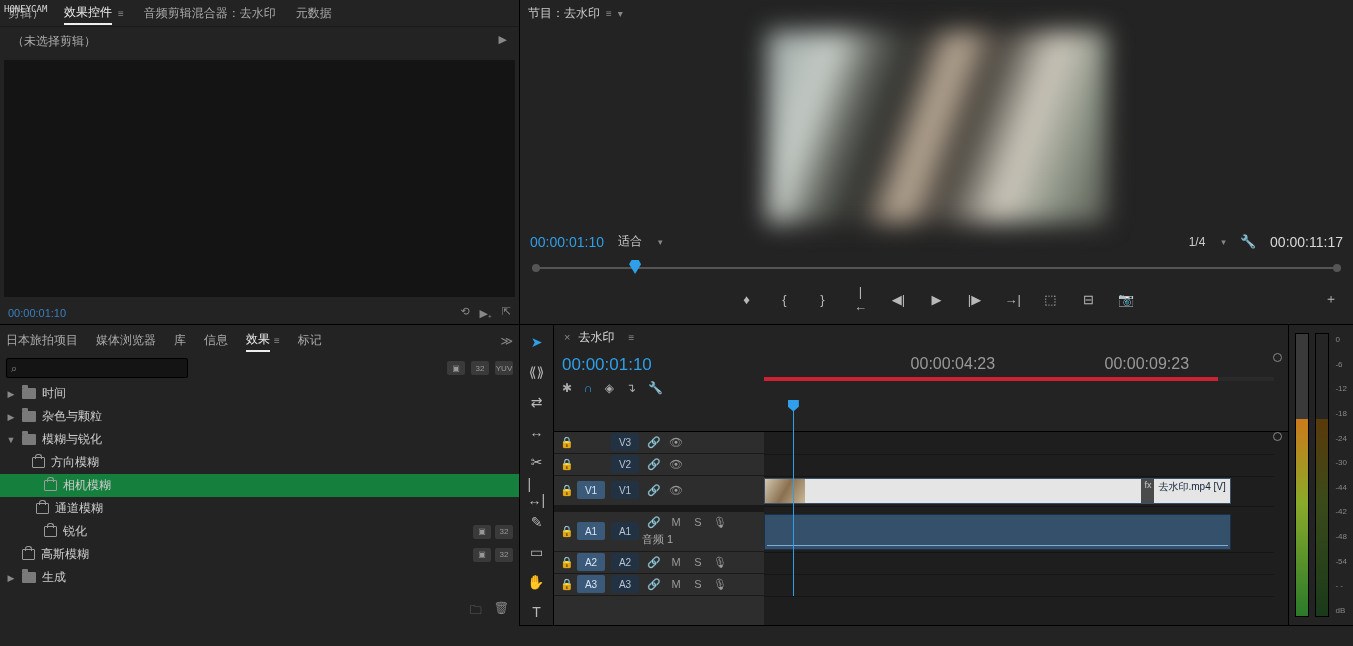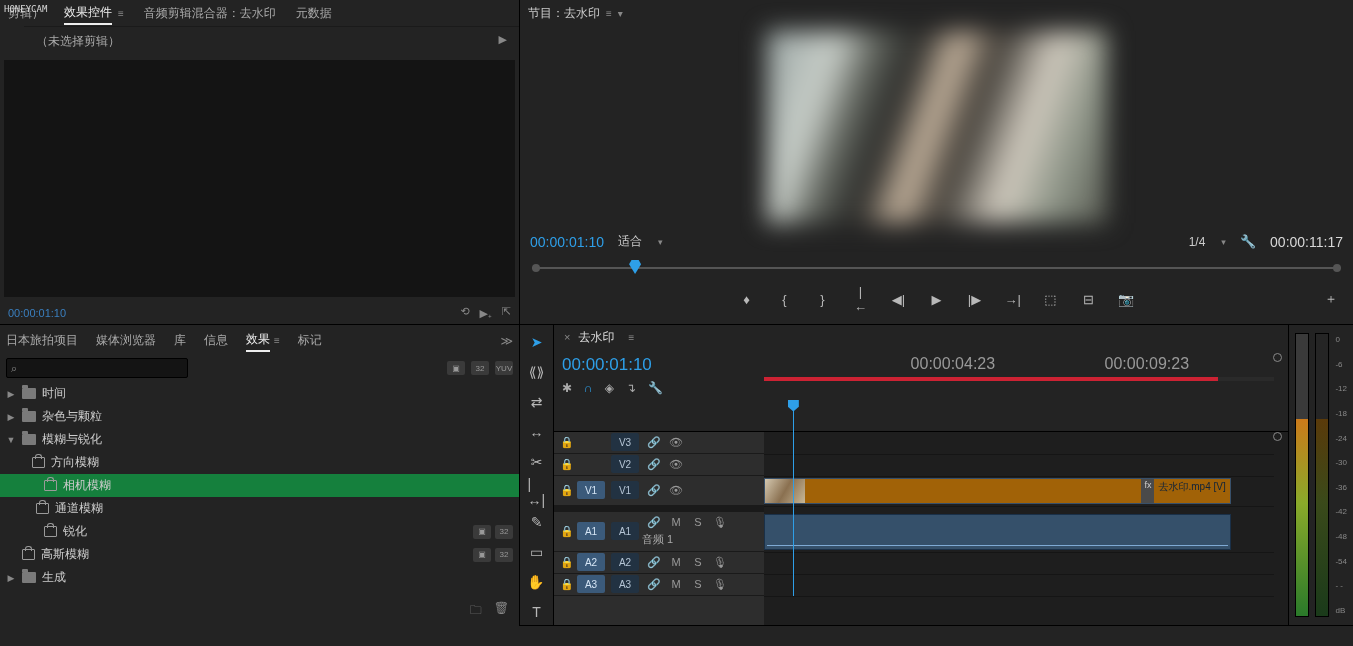--- a/index.html
+++ b/index.html
@@ -5,21 +5,21 @@
 * { margin: 0; padding: 0; box-sizing: border-box; font-family: "Segoe UI", Arial, sans-serif; user-select: none; }
 body { background: #232323; color: #ccc; width: 1353px; height: 646px; overflow: hidden; font-size: 12px; }
 .app { display: grid; grid-template-columns: 520px 1fr; grid-template-rows: 325px 1fr 20px; height: 100%; }
 
 
 .panel-tl { border-right: 1px solid #000; border-bottom: 1px solid #000; display: flex; flex-direction: column; }
 .tab-bar { display: flex; align-items: center; height: 26px; padding: 0 8px; gap: 20px; font-size: 12px; }
 .tab-item { color: #aaa; cursor: pointer; padding: 2px 0; }
 .tab-item.active { color: #eee; border-bottom: 2px solid #eee; }
 .tab-menu-icon { color: #888; font-size: 10px; margin-left: -14px; }
-.no-clip-row { display: flex; justify-content: space-between; padding: 6px 12px; color: #aaa; border-top: 1px solid #1a1a1a; margin-left: 24px; }
+.no-clip-row { display: flex; justify-content: space-between; padding: 6px 12px; color: #aaa; border-top: 1px solid #1a1a1a; }
 .no-clip-arrow { font-size: 11px; color: #888; }
 .empty-dark { flex: 1; background: #141414; margin: 4px; }
 .tl-bottom { display: flex; justify-content: space-between; align-items: center; padding: 4px 8px; color: #3a7fbf; font-size: 11px; }
 .tl-bottom .icons { color: #888; display: flex; gap: 10px; }
 
 
 .panel-tr { border-bottom: 1px solid #000; display: flex; flex-direction: column; padding: 0 8px 6px; }
 .tr-header { height: 26px; display: flex; align-items: center; font-size: 12px; }
 .tr-header .label { color: #ccc; }
 .tr-menu { color: #888; margin-left: 6px; font-size: 10px; }
@@ -87,21 +87,21 @@
 .track-row { display: flex; align-items: center; border-bottom: 1px solid #1a1a1a; padding: 0 6px; }
 .track-row.h22 { height: 22px; }
 .track-row.h30 { height: 30px; }
 .track-row.h40 { height: 40px; }
 .lock { width: 14px; color: #888; font-size: 11px; text-align: center; }
 .track-btn { width: 28px; height: 18px; margin: 0 3px; font-size: 10px; color: #ccc; display: flex; align-items: center; justify-content: center; border-radius: 2px; }
 .track-btn.src { background: #3b5a7a; color: #d5e5f5; }
 .track-btn.tgt { background: #223242; color: #b5c5d5; }
 .tog { width: 16px; color: #999; text-align: center; font-size: 11px; }
 .track-line { position: absolute; left: 0; border-bottom: 1px solid #151515; right: 14px; }
-.clip-v { position: absolute; background: #a16207; border: 1px solid #38506a; font-size: 10px; color: #1a2a3a; overflow: hidden; display: flex; }
+.clip-v { position: absolute; background: #e5e5e5; border: 1px solid #38506a; font-size: 10px; color: #1a2a3a; overflow: hidden; display: flex; }
 .clip-v .fx { background: #4a4a4a; color: #ccc; padding: 0 3px; font-size: 9px; line-height: 12px; }
 .clip-v .thumb { width: 40px; background: linear-gradient(120deg,#d4c8b0,#8a7050,#c8b898); }
 .clip-a { position: absolute; background: #35506a; border: 1px solid #1a3048; }
 .clip-a::after { content: ""; position: absolute; bottom: 3px; left: 2px; right: 2px; height: 1px; background: #7faad4; box-shadow: 0 -3px 0 -0.5px #5a85af; }
 
 
 .panel-meters { display: flex; padding: 8px 6px; gap: 6px; font-size: 8px; color: #888; border-left: 1px solid #000; }
 .meter-bars { width: 14px; background: #141414; border: 1px solid #000; display: flex; flex-direction: column-reverse; }
 .meter-fill { background: linear-gradient(0deg, #2a7a2a 0%, #8aaa2a 40%, #cc7a1a 70%, #3a3a3a 70%, #3a3a3a 100%); flex: 1; }
 .meter-fill.dim { background: linear-gradient(0deg,#1a3a1a 0%, #3a4a1a 40%, #5a3a0a 70%, #252525 70%, #252525 100%); }
@@ -406,21 +406,21 @@
       <div class="meter-bars">
           <div class="meter-fill dim"></div>
         </div>
       <div class="meter-scale" id="meter-scale">
           <div>0</div>
           <div>-6</div>
           <div>-12</div>
           <div>-18</div>
           <div>-24</div>
           <div>-30</div>
-          <div>-36</div>
+          <div>-44</div>
           <div>-42</div>
           <div>-48</div>
           <div>-54</div>
           <div>- -</div>
           <div>dB</div>
         </div>
     </div>
   </div>
 
 </div>

